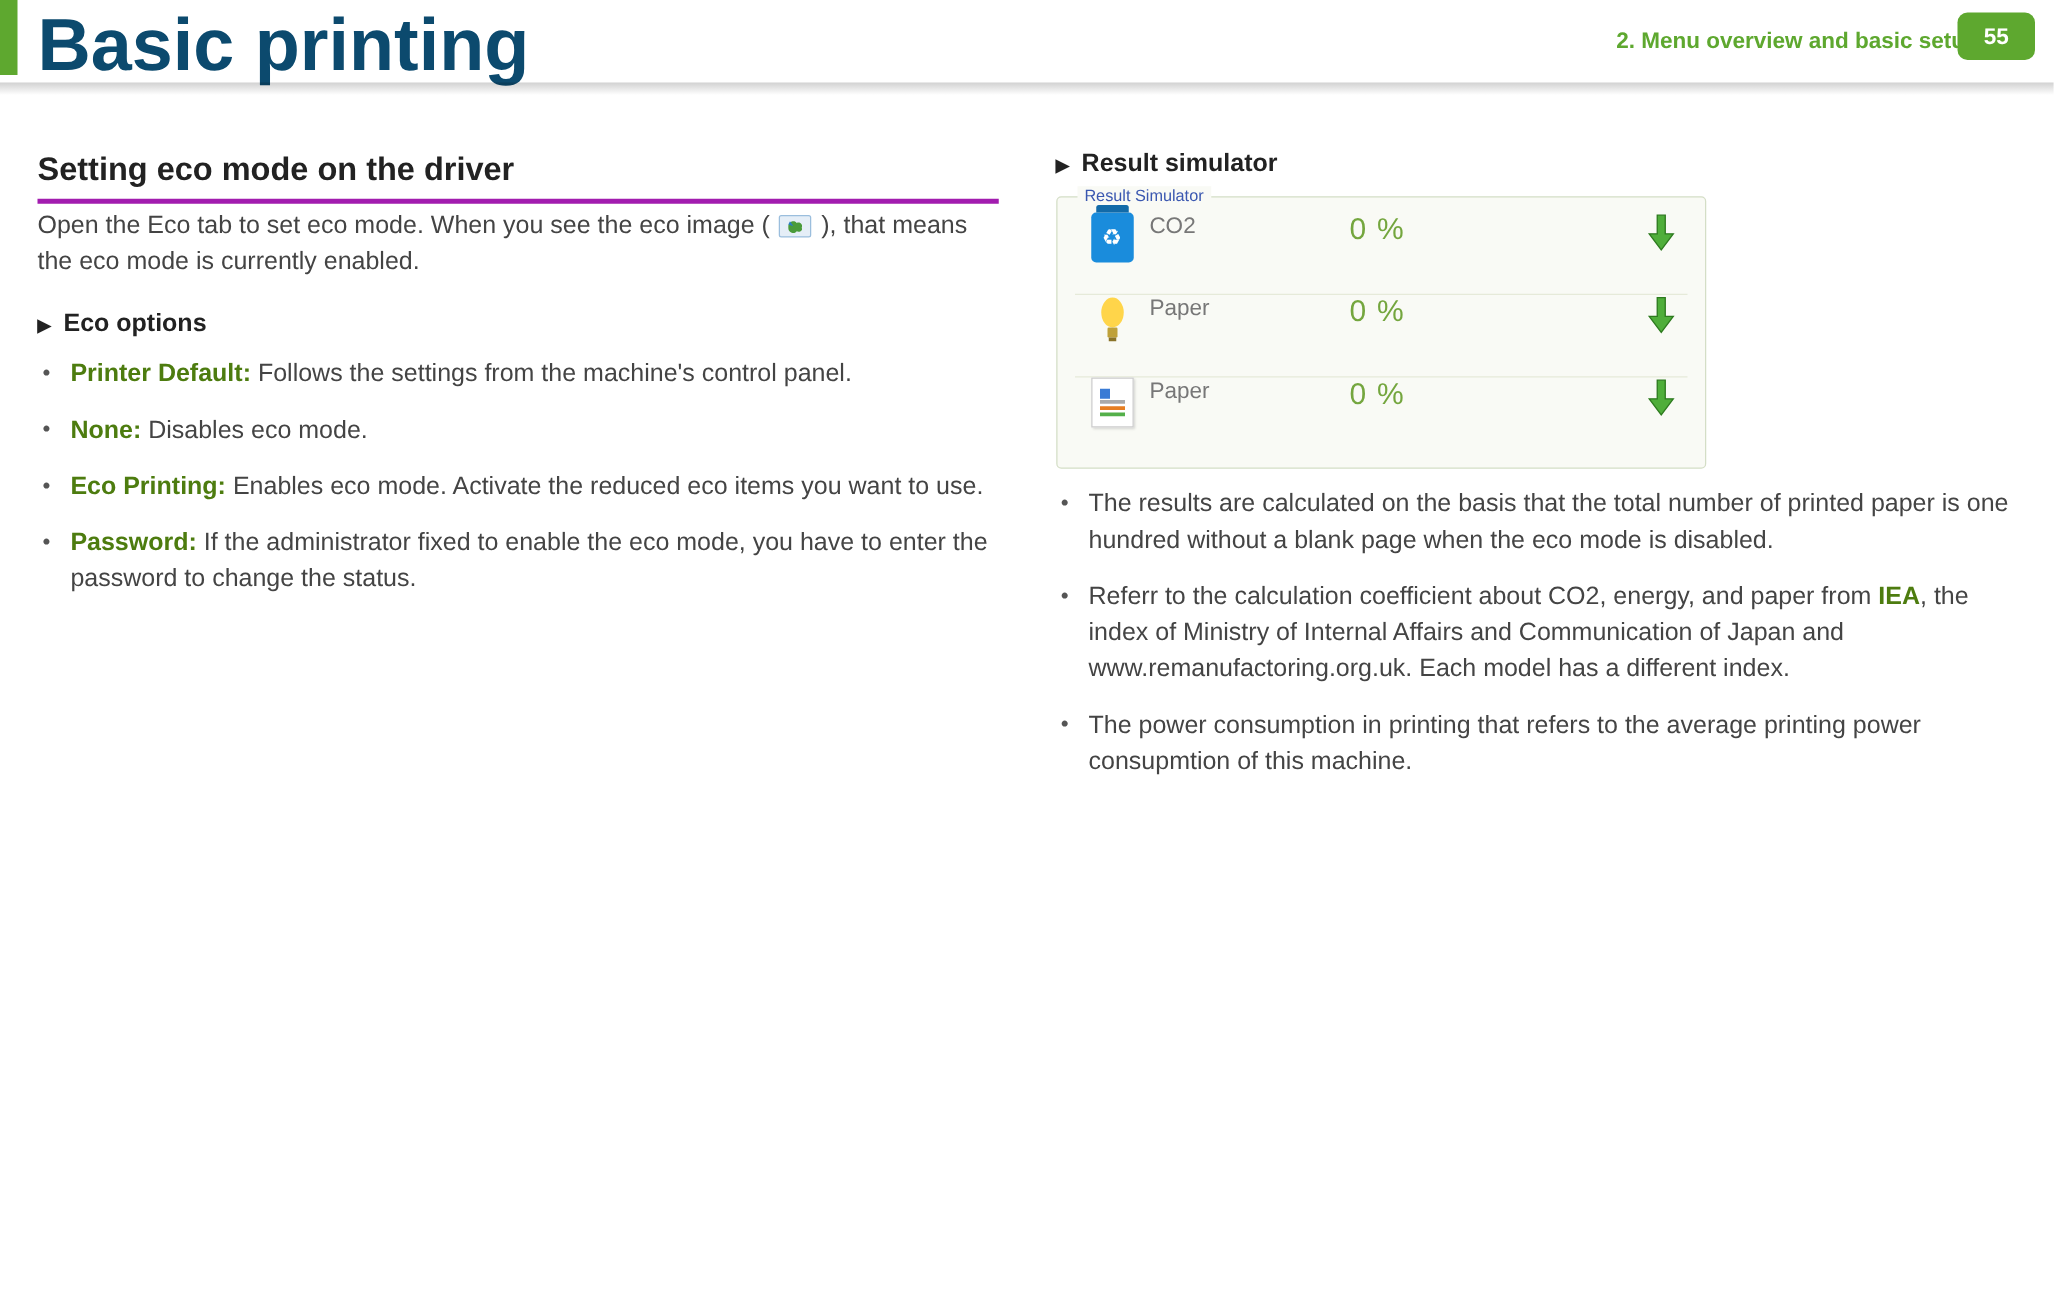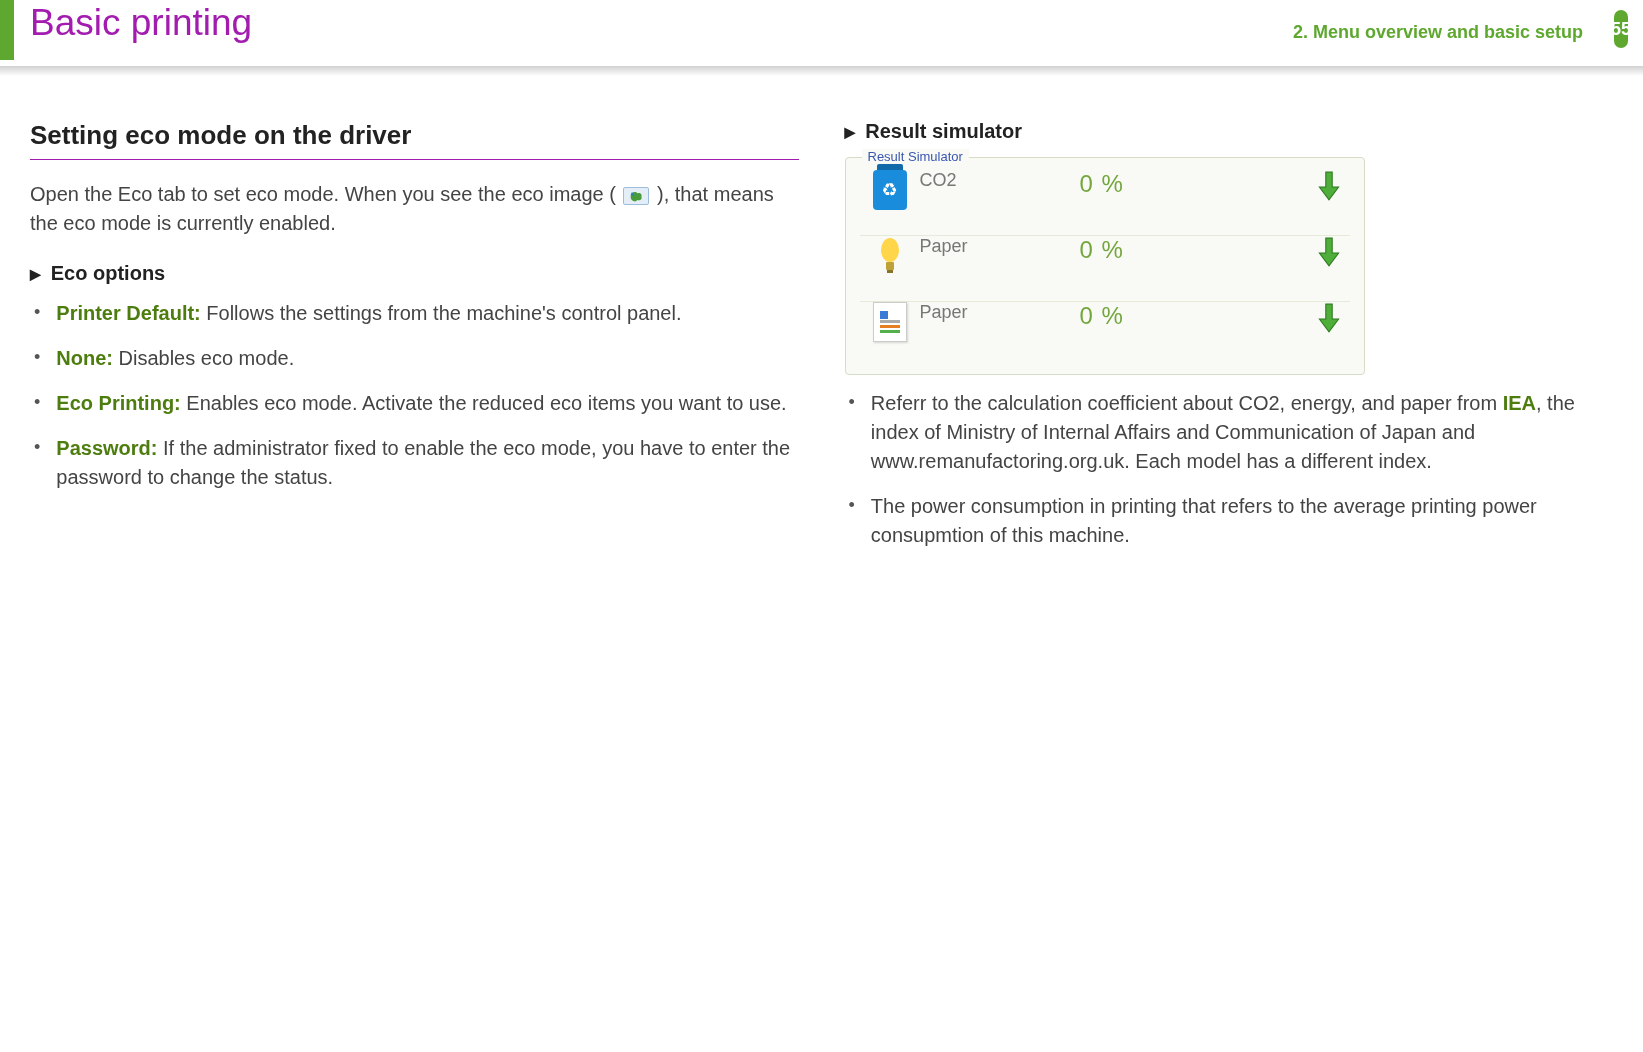--- a/index.html
+++ b/index.html
@@ -1,25 +1,25 @@
 <!DOCTYPE html>
 <html><head>
 <meta charset="utf-8">
 <style>
 *{box-sizing:border-box;margin:0;padding:0}
 body{font-family:"Segoe UI",Tahoma,Geneva,sans-serif;background:#fff;color:#333;width:1643px;height:1052px;position:relative;overflow:hidden}
 .header{position:relative;height:70px}
 .green-tab{position:absolute;left:0;top:0;width:14px;height:60px;background:#5ea82f}
-.title{position:absolute;left:30px;top:2px;font-size:37px;font-weight:400;color:#a21caf;font-family:"Myriad Pro","Segoe UI",sans-serif}
+.title{position:absolute;left:30px;top:2px;font-size:59px;font-weight:700;color:#0c4a6e;font-family:"Myriad Pro","Segoe UI",sans-serif}
 .chapter{position:absolute;right:60px;top:22px;color:#5ea82f;font-weight:700;font-size:18px}
-.page-badge{position:absolute;right:15px;top:10px;width:14px;height:38px;background:#5ea82f;border-radius:8px;color:#fff;font-weight:700;font-size:18px;display:flex;align-items:center;justify-content:center}
+.page-badge{position:absolute;right:15px;top:10px;width:62px;height:38px;background:#5ea82f;border-radius:8px;color:#fff;font-weight:700;font-size:18px;display:flex;align-items:center;justify-content:center}
 .shadow-rule{position:absolute;left:0;top:66px;width:1643px;height:10px;background:linear-gradient(180deg,rgba(0,0,0,.18),rgba(0,0,0,0))}
 .cols{display:flex;padding:50px 30px 0 30px;gap:46px}
 .col{flex:1;min-width:0}
-.section-h{font-size:26px;font-weight:700;color:#222;padding-bottom:8px;border-bottom:1px solid #a21caf;margin-bottom:20px}
+.section-h{font-size:26px;font-weight:700;color:#222;padding-bottom:8px;border-bottom:4px solid #a21caf;margin-bottom:3px}
 .body-text{font-size:20px;color:#444;line-height:1.45;margin-bottom:24px}
 .eco-chip{display:inline-flex;vertical-align:middle;width:26px;height:18px;border:1px solid #9bbedd;background:#e5eef7;border-radius:2px;align-items:center;justify-content:center;margin:0 2px}
 .eco-chip svg{width:16px;height:14px}
 .sub-h{font-size:20px;font-weight:700;color:#222;margin:10px 0 14px 0;display:flex;align-items:center;gap:10px}
 .sub-h .tri{font-size:14px}
 ul.b{list-style:none;padding-left:4px}
 ul.b>li{display:flex;gap:16px;font-size:20px;color:#444;line-height:1.45;margin-bottom:16px}
 ul.b>li:before{content:"•";color:#555;font-size:18px;line-height:1.5}
 ul.b strong{font-weight:700;color:#4d7c0f}
 .sim-box{border:1px solid #d4dec6;background:#f9faf5;border-radius:4px;padding:12px 14px 6px 14px;position:relative;width:520px;margin:6px 0 14px 0}
@@ -128,20 +128,23 @@
         <div class="sim-arrow down-arrow">
             <svg viewBox="0 0 24 30">
               <path d="M9 2 H15 V16 H21 L12 28 L3 16 H9 Z" fill="#4fae3a" stroke="#2d7a1e" stroke-width="1"></path>
             </svg>
           </div>
       </div>
     </div>
 
     <ul class="b">
       <li>
+          <span>The results are calculated on the basis that the total number of printed paper is one hundred without a blank page when the eco mode is disabled.</span>
+        </li>
+      <li>
           <span><span>Referr to the calculation coefficient about CO2, energy, and paper from </span><strong>IEA</strong><span>, the index of Ministry of Internal Affairs and Communication of Japan and www.remanufactoring.org.uk. Each model has a different index.</span></span>
         </li>
       <li>
           <span>The power consumption in printing that refers to the average printing power consupmtion of this machine.</span>
         </li>
     </ul>
   </div>
 </div>
 
 </body></html>

